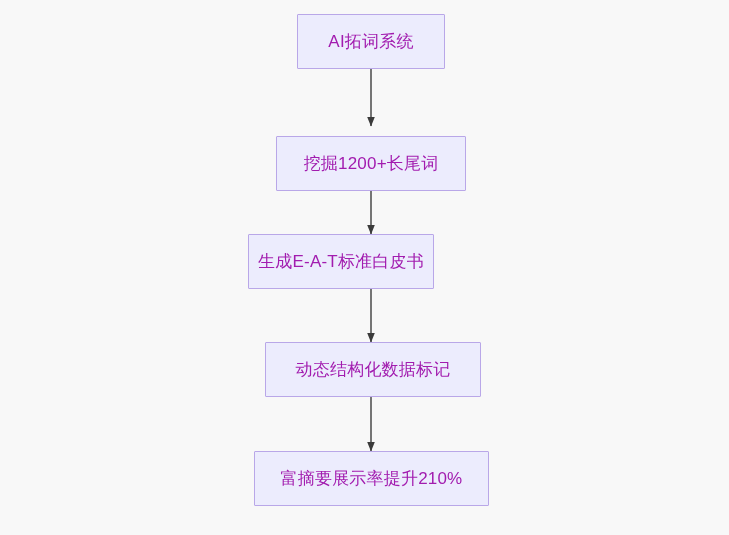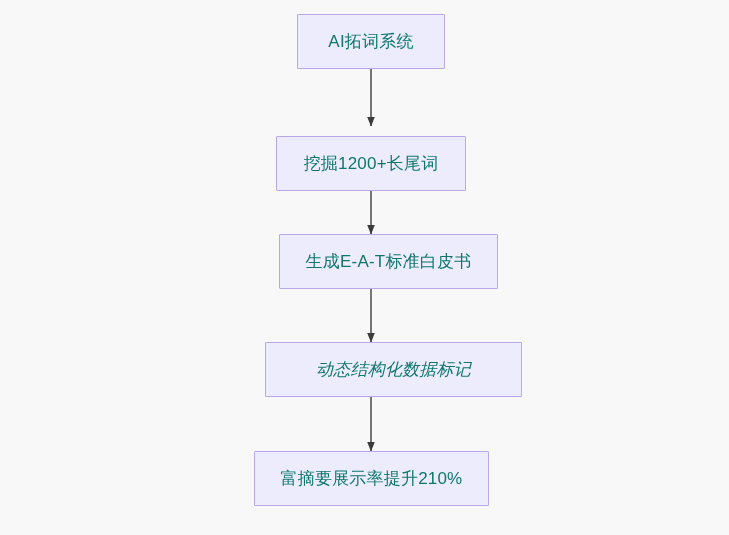--- a/index.html
+++ b/index.html
@@ -36,33 +36,33 @@
     border: 1.4px solid #b9a7e8;
     border-radius: 1px;
     display: flex;
     align-items: center;
     justify-content: center;
     height: 55px;
     z-index: 2;
   }
 
   .node-label {
-    color: #0f766e;
+    color: #a21caf;
     font-size: 17px;
     line-height: 1;
     letter-spacing: 0.2px;
     white-space: nowrap;
     text-align: center;
   }
 
   
   #node-0 { left: 297px; top: 14px;  width: 148px; }
   #node-1 { left: 276px; top: 126px; width: 190px; margin-top: 10px; }
-  #node-2 { left: 279px; top: 234px; width: 219px; }
-  #node-3 { left: 265px; top: 342px; width: 257px; font-style: italic; }
+  #node-2 { left: 248px; top: 234px; width: 186px; }
+  #node-3 { left: 265px; top: 342px; width: 216px; }
   #node-4 { left: 254px; top: 451px; width: 235px; }
 </style>
 </head>
 <body>
 
 <div id="flowchart-canvas">
 
   <svg class="edge-layer" viewBox="0 0 729 535" width="729" height="535" aria-hidden="true">
     <defs>
       <marker id="arrowhead" markerWidth="10" markerHeight="8" refX="9.5" refY="4" orient="auto" markerUnits="userSpaceOnUse">

